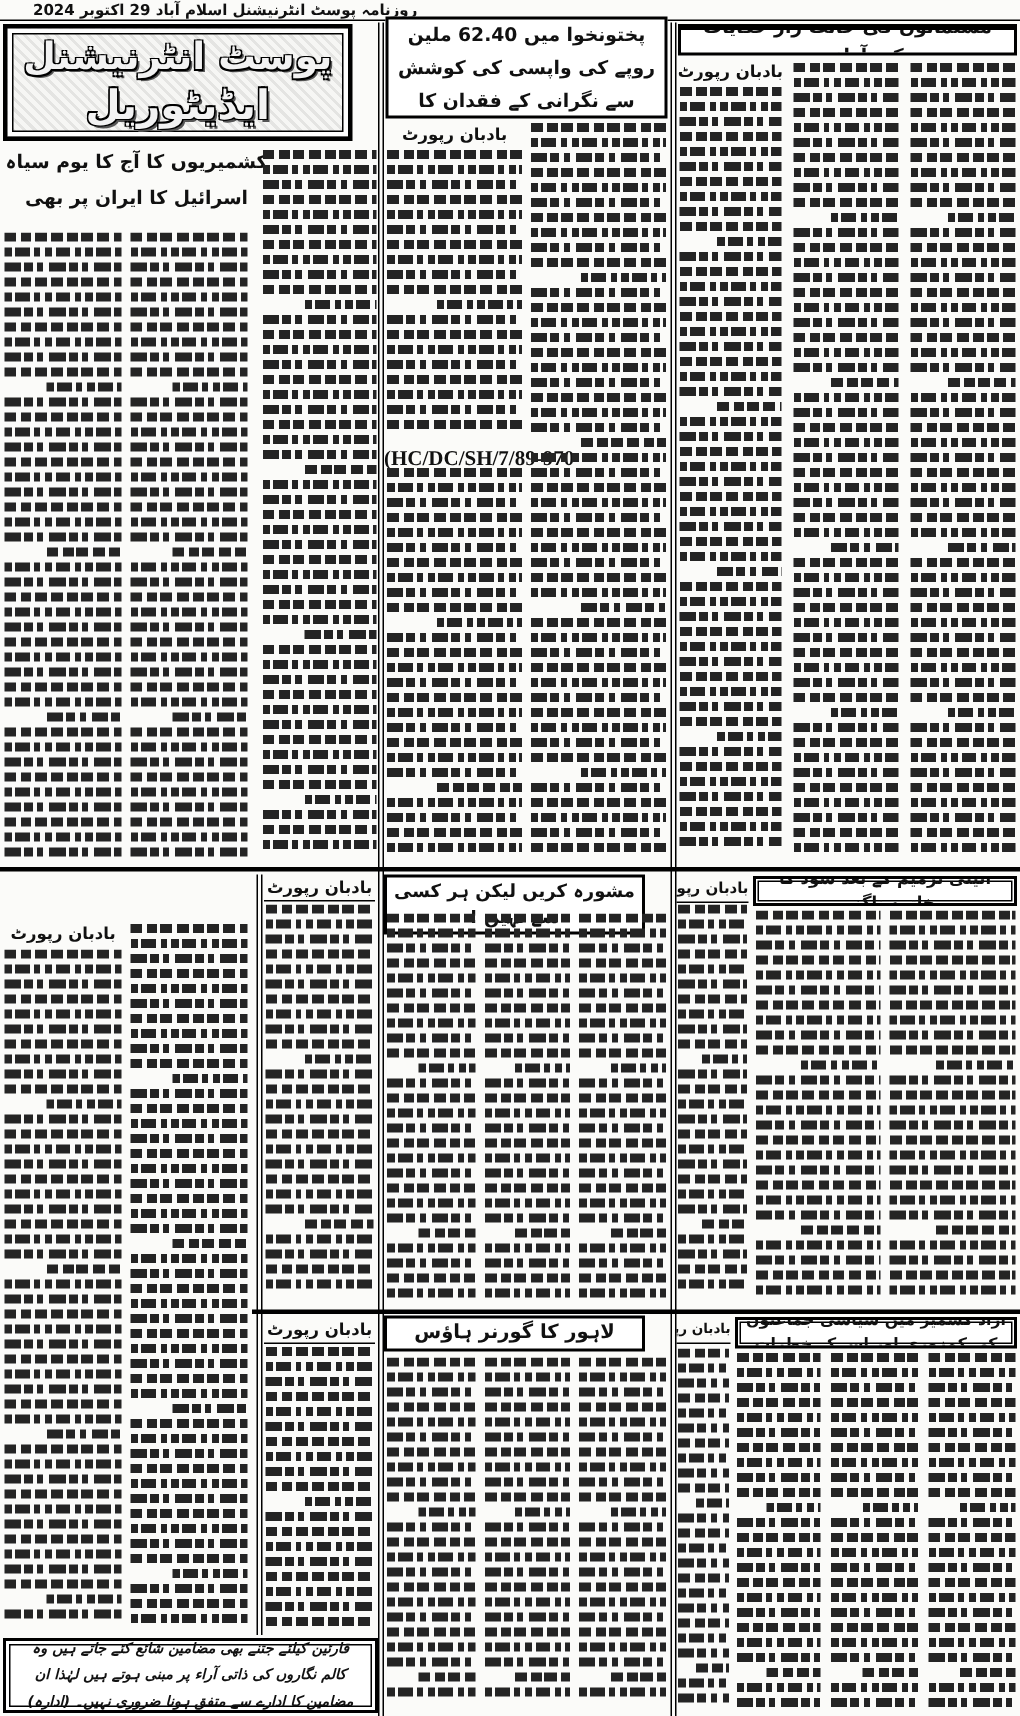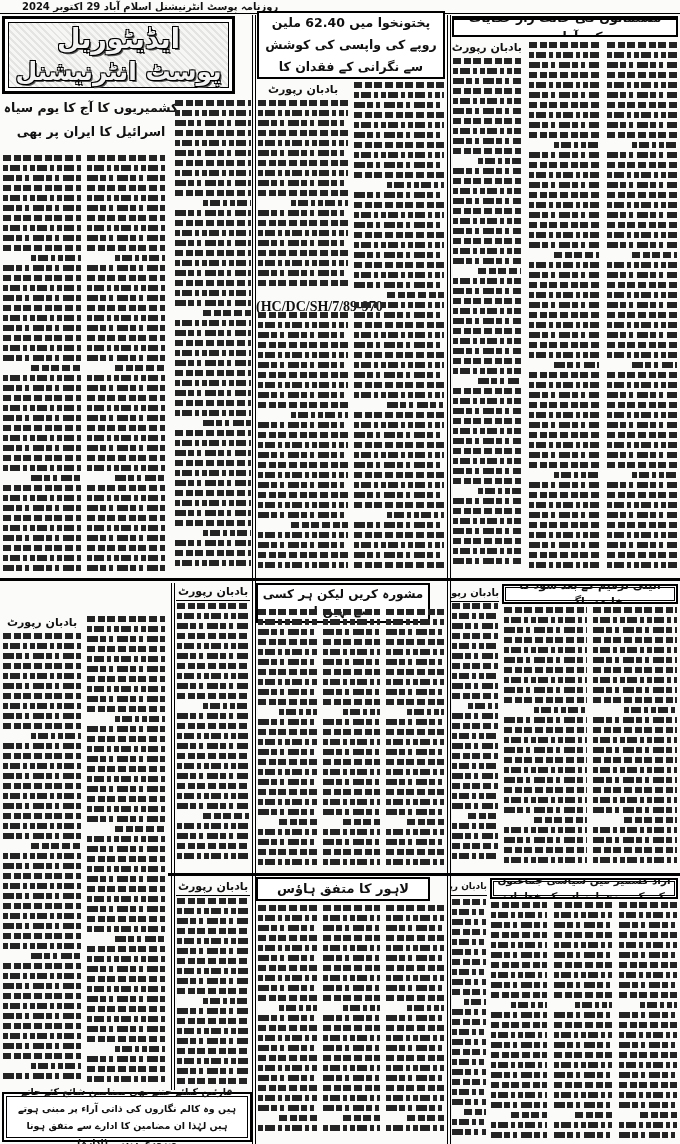--- a/index.html
+++ b/index.html
@@ -76,22 +76,22 @@
   <div class="abs hrule-thin" style="top:13px;left:0;width:680px;"></div>
 
   <div class="abs vrule" style="right:229px;top:15px;height:1129px;"></div>
   <div class="abs vrule" style="right:424px;top:15px;height:1129px;"></div>
   <div class="abs vrule" style="right:505px;top:583px;height:507px;"></div>
 
   <div class="abs hrule" style="top:578px;right:0;width:680px;"></div>
   <div class="abs hrule" style="top:873px;right:0;width:512px;"></div>
 
   <div class="abs" id="masthead" style="top:16px;left:2px;width:233px;height:78px;">
+    <div class="mast-line l1">پوسٹ انٹرنیشنل</div>
     <div class="mast-line l2">ایڈیٹوریل</div>
-    <div class="mast-line l1">پوسٹ انٹرنیشنل</div>
   </div>
 
   <div class="abs plainhead" style="top:96px;left:2px;width:178px;height:54px;font-size:12.5px;">کشمیریوں کا آج کا یوم سیاہ اسرائیل کا ایران پر بھی حملہ اور مسلم دنیا کی بے حسی</div>
 
   <div class="abs noise" style="top:100px;right:428px;width:78px;height:478px;">
       <div class="nline v0"></div>
       <div class="nline v1"></div>
       <div class="nline v2"></div>
       <div class="nline v0"></div>
       <div class="nline v1"></div>
@@ -799,21 +799,21 @@
       <div class="nline v0"></div>
       <div class="nline v1"></div>
       <div class="nline v2"></div>
       <div class="nline v0 end"></div>
       <div class="nline v1"></div>
       <div class="nline v2"></div>
       <div class="nline v0"></div>
       <div class="nline v1"></div>
     </div>
 
-  <div class="abs hbox" style="top:877px;right:250px;width:174px;height:24px;font-size:13px;">لاہور کا متفق ہاؤس</div>
+  <div class="abs hbox" style="top:877px;right:250px;width:174px;height:24px;font-size:13px;">لاہور کا گورنر ہاؤس</div>
   <div class="abs byline ul" style="top:879px;right:430px;width:74px;">بادبان رپورٹ</div>
   <div class="abs noise" style="top:898px;right:430px;width:74px;height:192px;">
       <div class="nline v0"></div>
       <div class="nline v1"></div>
       <div class="nline v2"></div>
       <div class="nline v0"></div>
       <div class="nline v1"></div>
       <div class="nline v2"></div>
       <div class="nline v0"></div>
       <div class="nline v1"></div>
@@ -996,15 +996,15 @@
       <div class="nline v0"></div>
       <div class="nline v1"></div>
       <div class="nline v2"></div>
       <div class="nline v0"></div>
       <div class="nline v1 end"></div>
       <div class="nline v2"></div>
       <div class="nline v0"></div>
       <div class="nline v1"></div>
     </div>
 
-  <div class="abs" id="disclaimer" style="top:1092px;right:428px;width:250px;height:50px;">قارئین کیلئے جتنے بھی مضامین شائع کئے جاتے ہیں وہ کالم نگاروں کی ذاتی آراء پر مبنی ہوتے ہیں لہٰذا ان مضامین کا ادارے سے متفق ہونا ضروری نہیں۔ (ادارہ)</div>
+  <div class="abs" id="disclaimer" style="top:1092px;right:428px;width:250px;height:50px;font-style:italic;">قارئین کیلئے جتنے بھی مضامین شائع کئے جاتے ہیں وہ کالم نگاروں کی ذاتی آراء پر مبنی ہوتے ہیں لہٰذا ان مضامین کا ادارے سے متفق ہونا ضروری نہیں۔ (ادارہ)</div>
 
 </div>
 
 </body></html>

